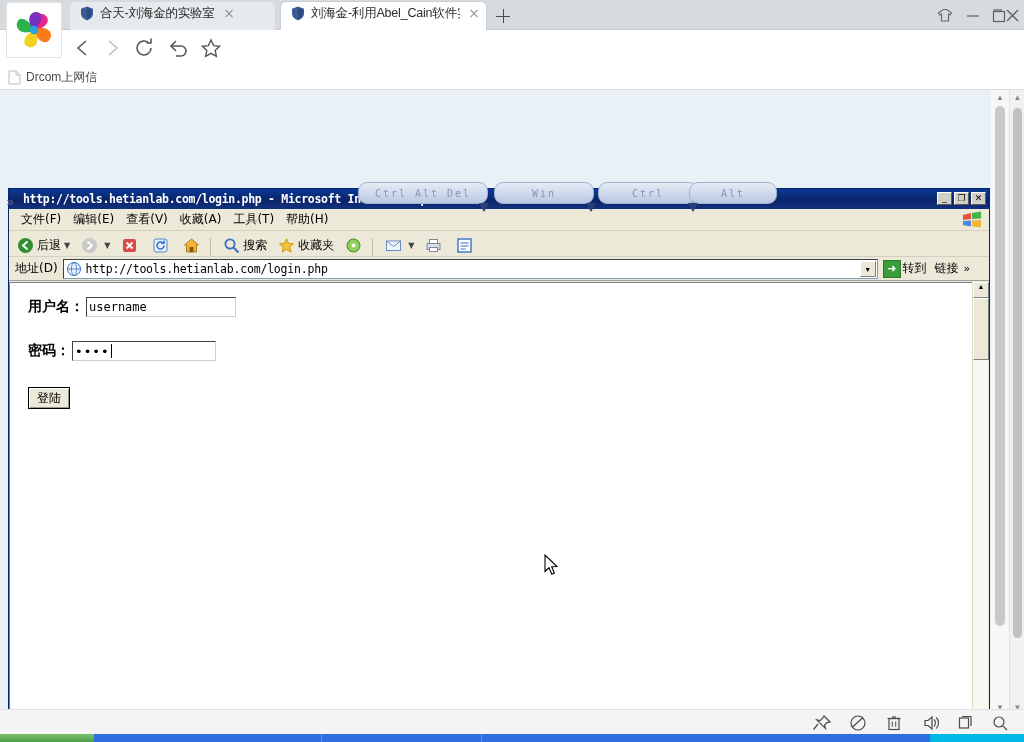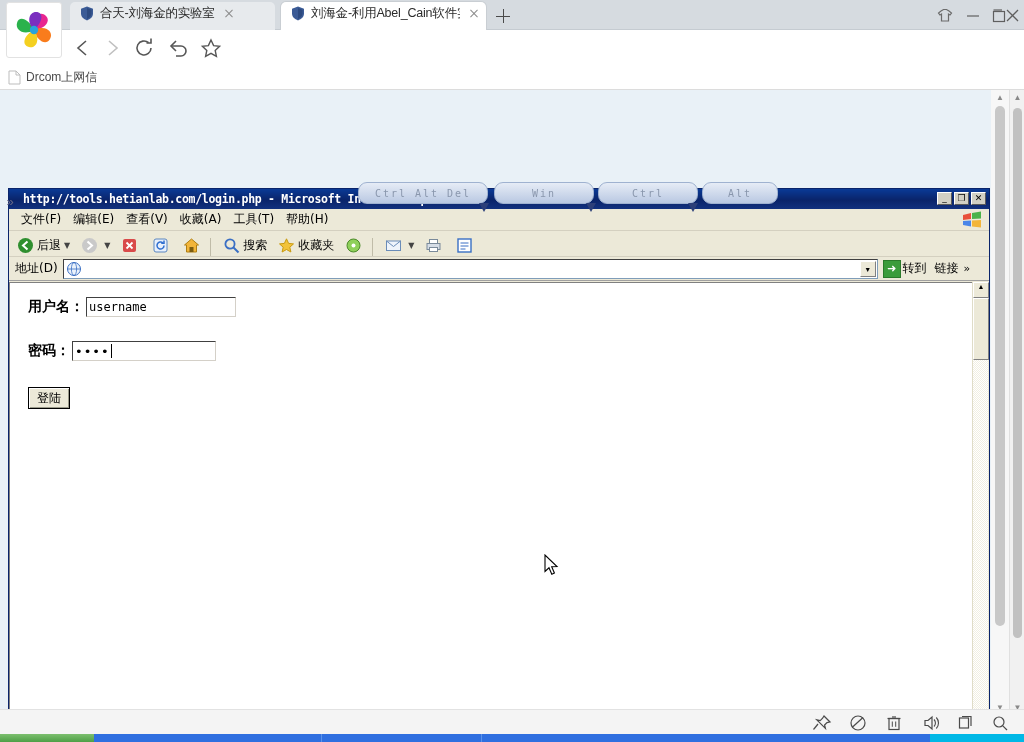--- a/index.html
+++ b/index.html
@@ -340,21 +340,21 @@
     border: 1px solid #9fb2d0;
     border-radius: 9px;
     font-family: "DejaVu Sans Mono", monospace;
     font-size: 10px; color: #8a97ad;
     display: flex; align-items: center; justify-content: center;
     letter-spacing: 2px;
   }
   #kbd-cad { left: 0;   width: 130px; }
   #kbd-win { left: 136px; width: 100px; }
   #kbd-ctl { left: 240px; width: 100px; }
-  #kbd-alt { left: 344px; width: 76px; }
+  #kbd-alt { left: 331px; width: 88px; }
   .kbd-tail {
     position: absolute; top: 21px; width: 0; height: 0;
     border-left: 5px solid transparent; border-right: 5px solid transparent;
     border-top: 9px solid #2c3f79;
   }
   #tail-1 { left: 121px; }
   #tail-2 { left: 228px; }
   #tail-3 { left: 330px; }
 
   
@@ -730,20 +730,21 @@
       <div id="ie-addrbar">
         <span id="addr-label">地址(D)</span>
         <span id="addr-field">
           <span id="addr-fav">
             <svg width="16" height="16" viewBox="0 0 16 16">
                 <circle cx="8" cy="8" r="6.5" fill="#eaf2fb" stroke="#3a6fc4"></circle>
                 <ellipse cx="8" cy="8" rx="2.6" ry="6.5" fill="none" stroke="#3a6fc4" stroke-width="0.8"></ellipse>
                 <line x1="1.5" y1="8" x2="14.5" y2="8" stroke="#3a6fc4" stroke-width="0.8"></line>
               </svg>
           </span>
+          <span id="addr-text">http://tools.hetianlab.com/login.php</span>
           <span id="addr-drop">▼</span>
         </span>
         <span id="goto-btn">
           <span id="goto-icon">➜</span>
           <span>转到</span>
         </span>
         <span id="links-btn">
           <span>链接</span>
           <span id="links-chev">»</span>
         </span>

